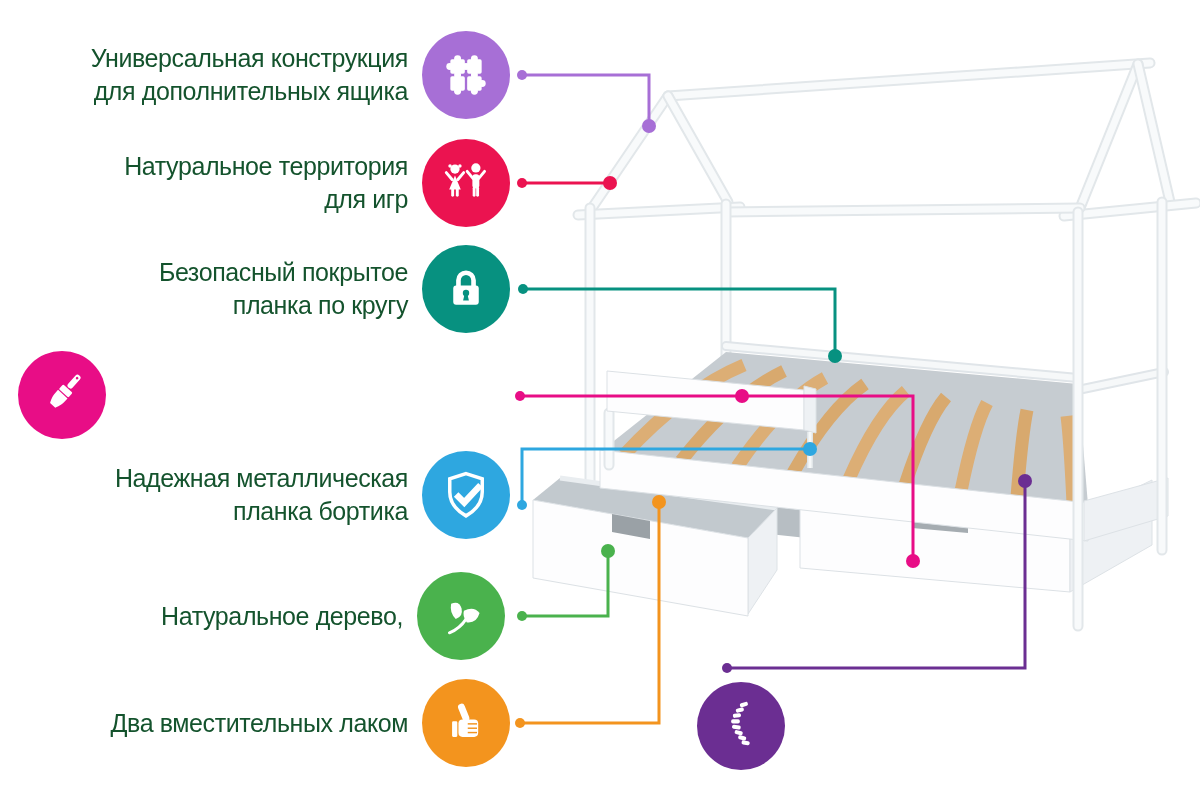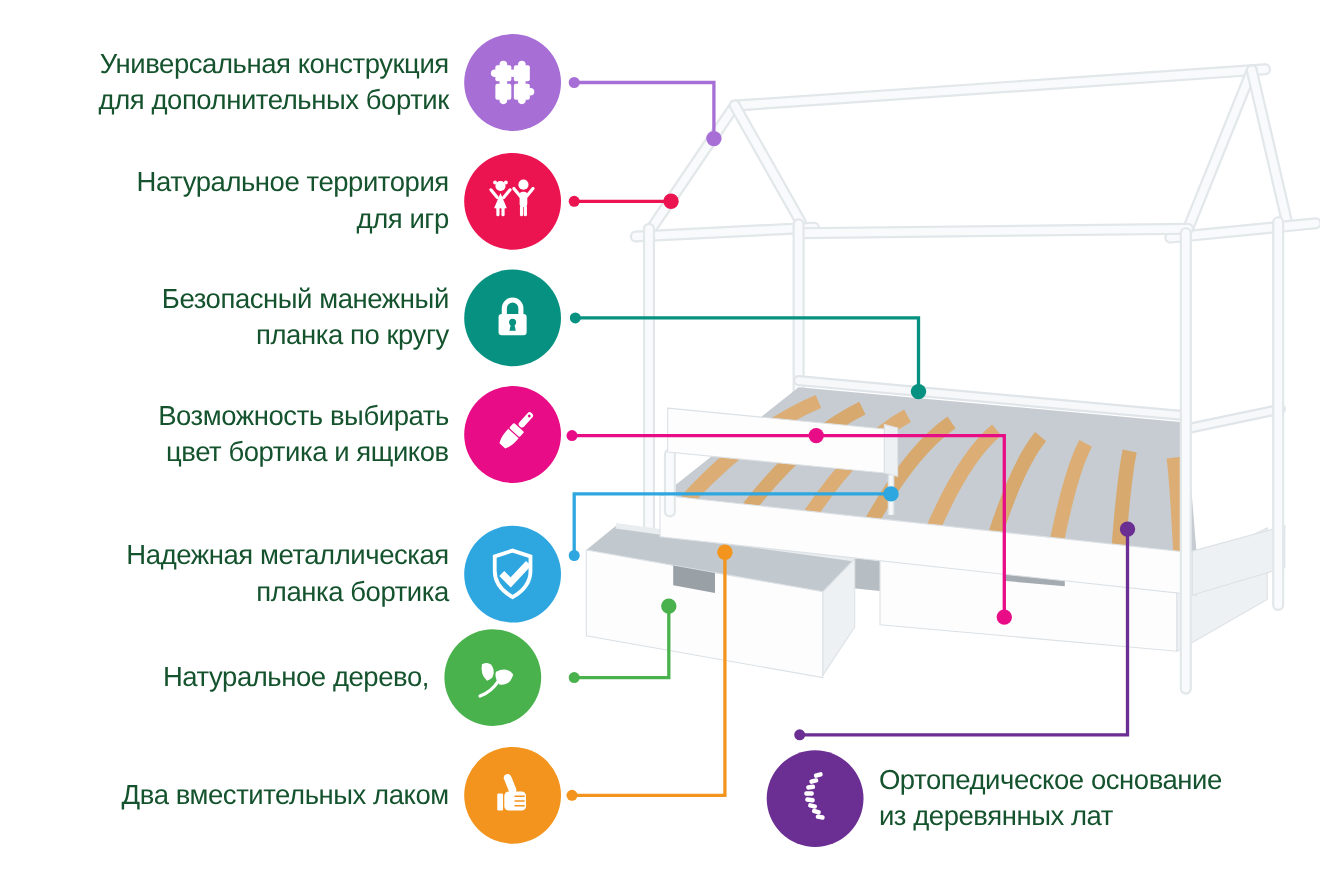--- a/index.html
+++ b/index.html
@@ -158,21 +158,21 @@
     <g>
       <path class="conn" d="M727,668 H1025 V485" style="stroke: rgb(107, 46, 146);"></path>
       <circle cx="727" cy="668" r="5" style="fill: rgb(107, 46, 146);"></circle>
       <circle cx="1025" cy="481" r="7" style="fill: rgb(107, 46, 146);"></circle>
     </g>
   </svg>
 
   <div class="feature left-side" style="left:18px;top:31px">
     <div class="label">
       <div>Универсальная конструкция</div>
-      <div>для дополнительных бортик</div>
+      <div>для дополнительных ящика</div>
     </div>
     <div class="badge" style="background: rgb(167, 111, 214);">
       <svg viewBox="0 0 100 100">
           <g fill="#fff">
         <rect x="23" y="23" width="25" height="25" rx="3"></rect>
             <rect x="52" y="23" width="25" height="25" rx="3"></rect>
         <rect x="23" y="52" width="25" height="25" rx="3"></rect>
             <rect x="52" y="52" width="25" height="25" rx="3"></rect>
         <circle cx="35.5" cy="22" r="6"></circle>
             <circle cx="64.5" cy="22" r="6"></circle>
@@ -212,64 +212,60 @@
             <path d="M35,61 V71"></path>
           <path d="M64,59 V71"></path>
             <path d="M70,59 V71"></path>
         </g>
       </svg>
     </div>
   </div>
 
   <div class="feature left-side" style="left:18px;top:245px">
     <div class="label">
-      <div>Безопасный манежный</div>
+      <div>Безопасный покрытое</div>
       <div>планка по кругу</div>
     </div>
     <div class="badge" style="background: rgb(7, 145, 128);">
       <svg viewBox="0 0 100 100">
         <path d="M37,46 V35 a13,13 0 0 1 26,0 V46" stroke="#fff" stroke-width="8" fill="none"></path>
         <rect x="28" y="44" width="44" height="33" rx="5" fill="#fff"></rect>
         <circle cx="50" cy="57" r="5.5" style="fill: rgb(7, 145, 128);"></circle>
         <path d="M47.5,59 h5 l2.5,11 h-10 z" style="fill: rgb(7, 145, 128);"></path>
       </svg>
     </div>
   </div>
 
   <div class="feature left-side" style="left:18px;top:351px">
-    <div class="label">
-      <div>Возможность выбирать</div>
-      <div>цвет бортика и ящиков</div>
-    </div>
     <div class="badge" style="background: rgb(232, 13, 134);">
       <svg viewBox="0 0 100 100">
           <g transform="rotate(42 50 50)" fill="#fff">
         <rect x="45" y="5" width="10" height="28" rx="4.5"></rect>
         <rect x="39" y="35" width="22" height="11" rx="2"></rect>
         <path d="M39,48 h22 v6 c0,10 -3,16 -5,20 h-12 c-2,-4 -5,-10 -5,-20 z"></path>
         <circle cx="50" cy="11" r="2.2" style="fill: rgb(232, 13, 134);"></circle>
       </g>
         </svg>
     </div>
   </div>
 
-  <div class="feature left-side" style="left:18px;top:478px">
+  <div class="feature left-side" style="left:18px;top:451px">
     <div class="label">
       <div>Надежная металлическая</div>
       <div>планка бортика</div>
     </div>
     <div class="badge" style="background: rgb(46, 167, 224);">
       <svg viewBox="0 0 100 100" fill="none">
         <path d="M50,13 L78,22 V45 Q78,70 50,86 Q22,70 22,45 V22 Z" stroke="#fff" stroke-width="6"></path>
         <path d="M33,49 L47,63 L75,33" stroke="#fff" stroke-width="11"></path>
       </svg>
     </div>
   </div>
 
-  <div class="feature left-side" style="left:0;top:572px">
+  <div class="feature left-side" style="left:13px;top:572px">
     <div class="label">
       <div>Натуральное дерево,</div>
     </div>
     <div class="badge" style="background: rgb(74, 178, 77);">
       <svg viewBox="0 0 100 100">
         <path d="M30,79 Q48,72 59,55" stroke="#fff" stroke-width="5" fill="none" stroke-linecap="round"></path>
         <path d="M33,29 Q47,23 51,37 Q54,51 41,55 Q30,45 33,29 Z" fill="#fff"></path>
         <path d="M55,41 Q72,32 82,45 Q77,63 60,61 Q52,50 55,41 Z" fill="#fff"></path>
       </svg>
     </div>
@@ -303,19 +299,15 @@
         <rect x="-7" y="-3.5" width="14" height="7" rx="3" transform="translate(48,22.5) rotate(-14)"></rect>
         <rect x="-7" y="-3.5" width="14" height="7" rx="3" transform="translate(43,32) rotate(-7)"></rect>
         <rect x="-7.5" y="-3.5" width="15" height="7" rx="3" transform="translate(40.5,42)"></rect>
         <rect x="-7.5" y="-3.5" width="15" height="7" rx="3" transform="translate(42,52) rotate(8)"></rect>
         <rect x="-7" y="-3.5" width="14" height="7" rx="3" transform="translate(46,61.5) rotate(14)"></rect>
         <rect x="-7" y="-3.5" width="14" height="7" rx="3" transform="translate(52,70.5) rotate(16)"></rect>
         <rect x="-7" y="-3.5" width="14" height="7" rx="3" transform="translate(58,79) rotate(10)"></rect>
       </g>
         </svg>
     </div>
-    <div class="label">
-      <div>Ортопедическое основание</div>
-      <div>из деревянных лат</div>
-    </div>
   </div>
 
 </div>
 
 </body></html>

